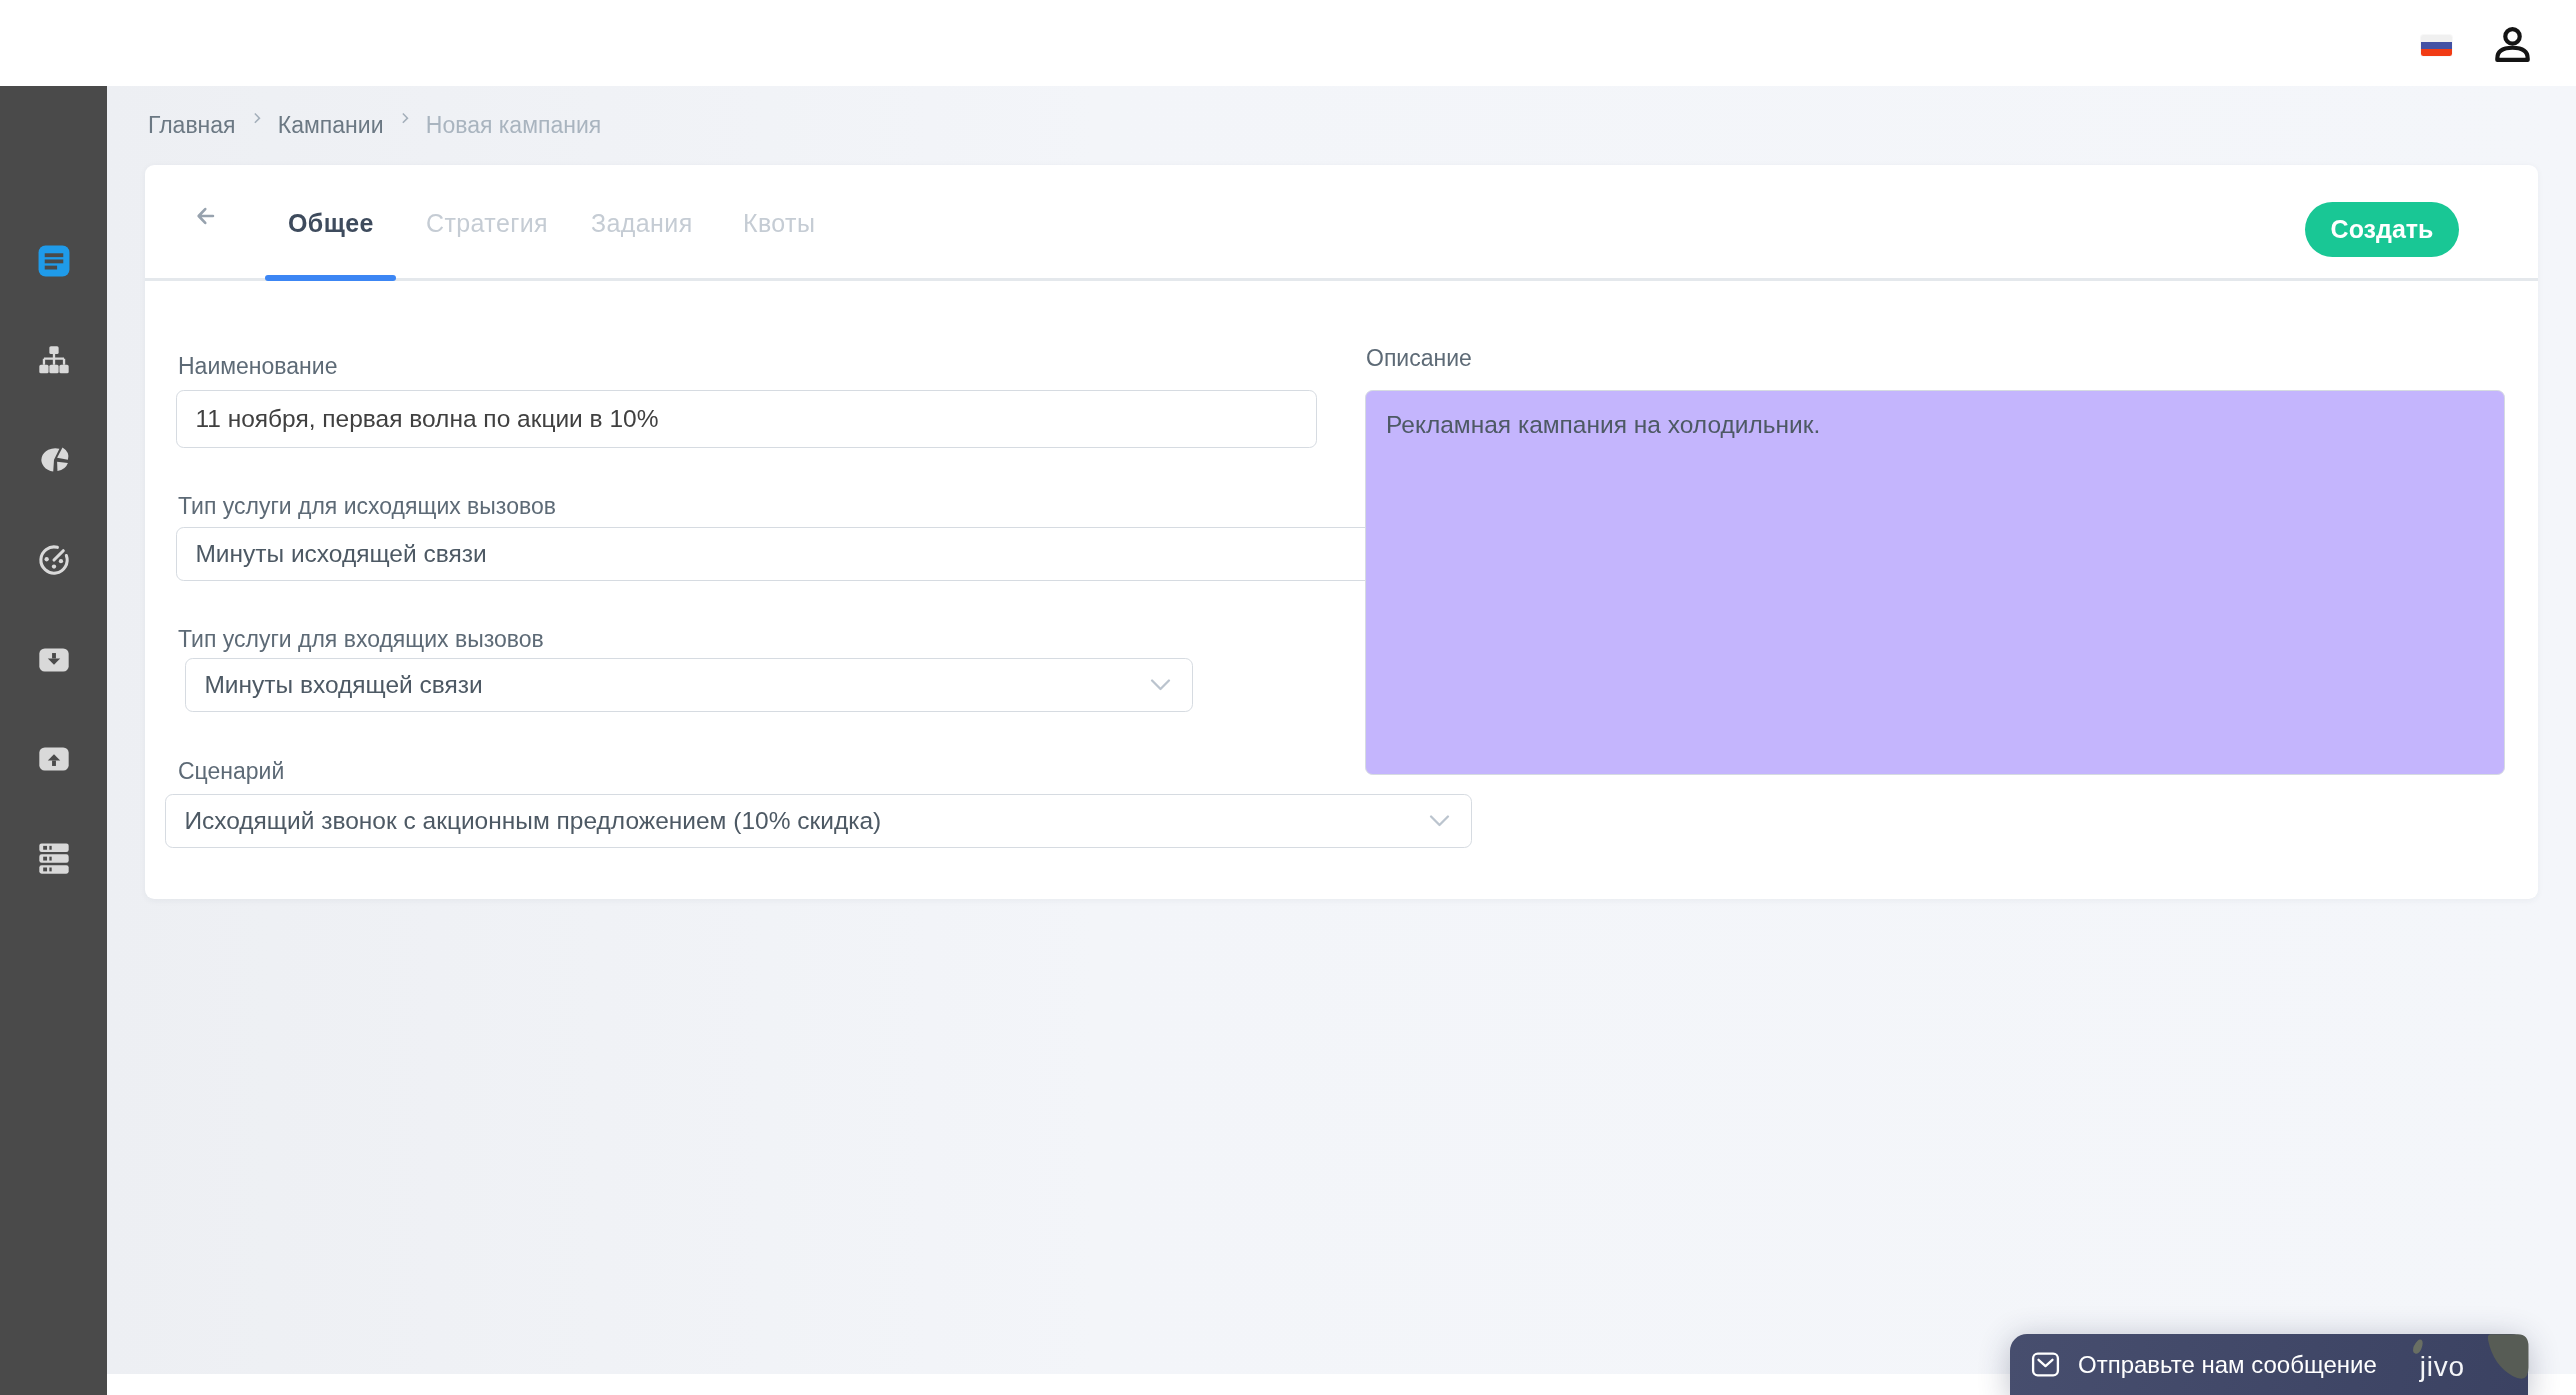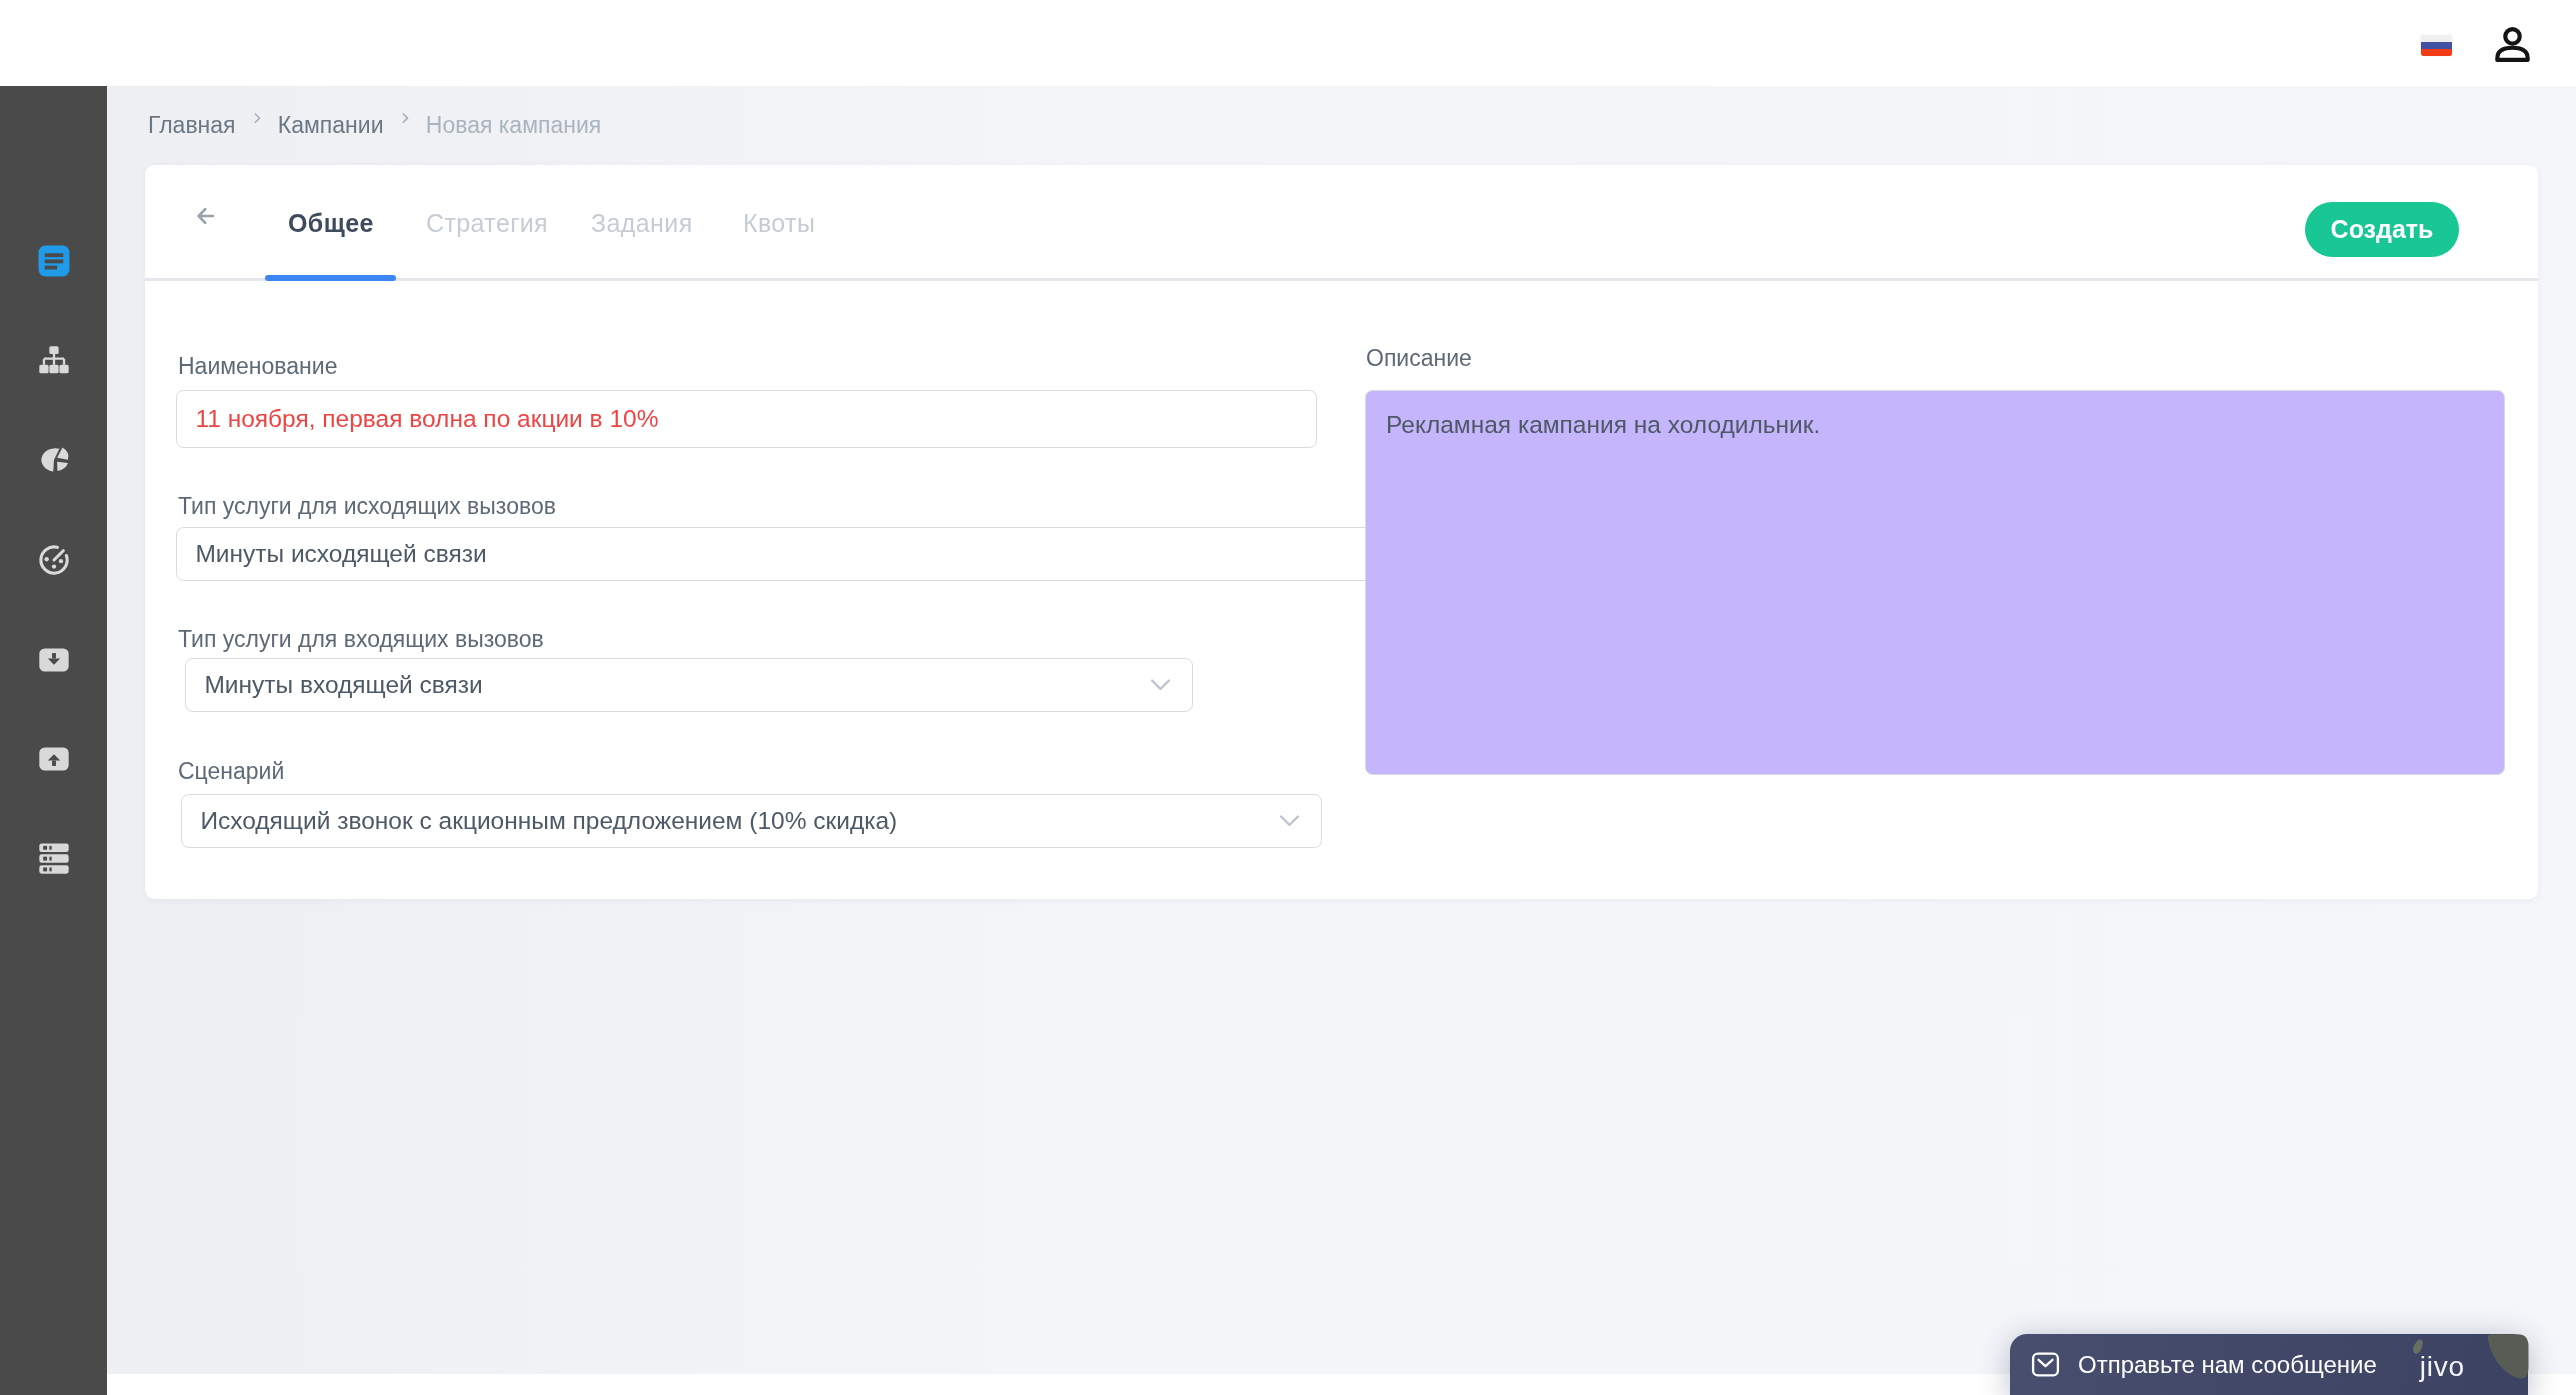--- a/index.html
+++ b/index.html
@@ -42,37 +42,37 @@
   .tabs-divider { position:absolute; left:0; top:113px; width:2393px; height:3.1px; background:#E4E8EC; }
   .tab-underline { position:absolute; left:120px; top:110px; width:131px; height:6.1px;
     border-radius:3.1px; background:#3C86F4; }
 
   .create-btn { position:absolute; left:2160px; top:37px; width:154px; height:55px;
     border:none; border-radius:28px; background:#19C795; color:#ffffff; font-size:25px;
     font-weight:600; font-family:inherit; cursor:pointer; }
 
   .f-label { position:absolute; font-size:23px; color:#5D6A76; }
   .f-input { position:absolute; height:58px; background:#fff; border:1.5px solid #D6DBE1;
-    border-radius:7.7px; font-family:inherit; font-size:24.5px; color:#ef4444; padding:0 18.4px; outline:none; }
+    border-radius:7.7px; font-family:inherit; font-size:24.5px; color:#404040; padding:0 18.4px; outline:none; }
   .f-select { position:absolute; height:54px; background:#fff; border:1.5px solid #D6DBE1;
     border-radius:7.7px; display:flex; align-items:center; padding:0 18.4px; cursor:pointer;
     font-size:24.5px; color:#4D5964; }
   .f-select .chev { position:absolute; right:20px; top:50%; margin-top:-6.1px; }
   .f-textarea { position:absolute; background:#c4b5fd; border:1.5px solid #D6DBE1; border-radius:7.7px;
     font-family:inherit; font-size:24.5px; color:#4D5964; padding:17px 20px; resize:none;
     outline:none; line-height:1.35; }
 
   .lbl-name   { left:33px;  top:188px; }
   .inp-name   { left:31px;  top:225px; width:1141px; }
   .lbl-out    { left:33px;  top:328px; }
   .sel-out    { left:31px;  top:362px; width:1378px; }
   .lbl-in     { left:33px;  top:461px; }
   .sel-in     { left:40px;  top:493px; width:1008px; }
   .lbl-scn    { left:33px;  top:593px; }
-  .sel-scn    { left:36px;  top:629px; width:1141px; }
+  .sel-scn    { left:20px;  top:629px; width:1307px; }
   .lbl-desc   { left:1221px; top:180px; }
   .ta-desc    { left:1220px; top:225px; width:1140px; height:385px; }
 
   
   .chat { position:absolute; left:2010px; top:1334px; width:518px; height:64px;
     border-radius:17px 17px 0 0; background:linear-gradient(100deg,#474E6E 0%,#3B4262 100%);
     box-shadow:0 4.6px 31px rgba(40,48,80,0.30); cursor:pointer; overflow:visible; }
   .chat-row { position:absolute; left:0; top:0; width:100%; height:61px; display:flex; align-items:center; }
   .chat-mail { margin-left:20px; width:31px; height:31px; flex:0 0 auto; }
   .chat-text { margin-left:17px; font-size:24px; font-weight:500; color:#ffffff; }

